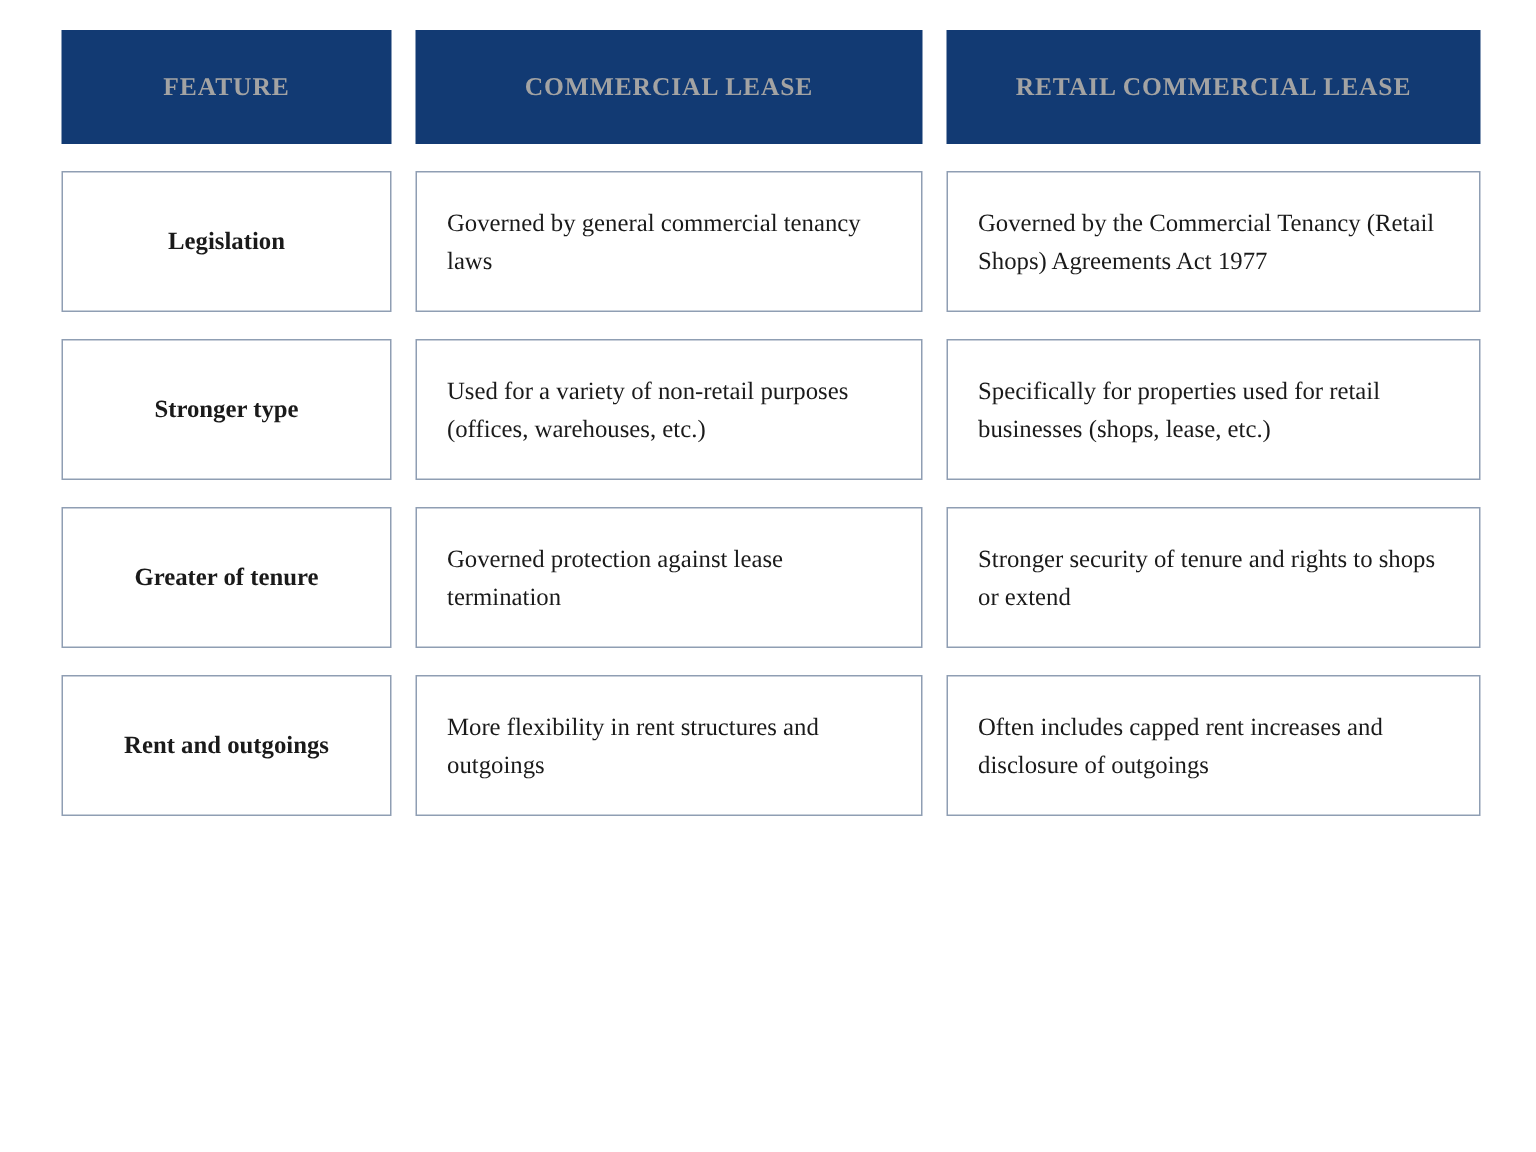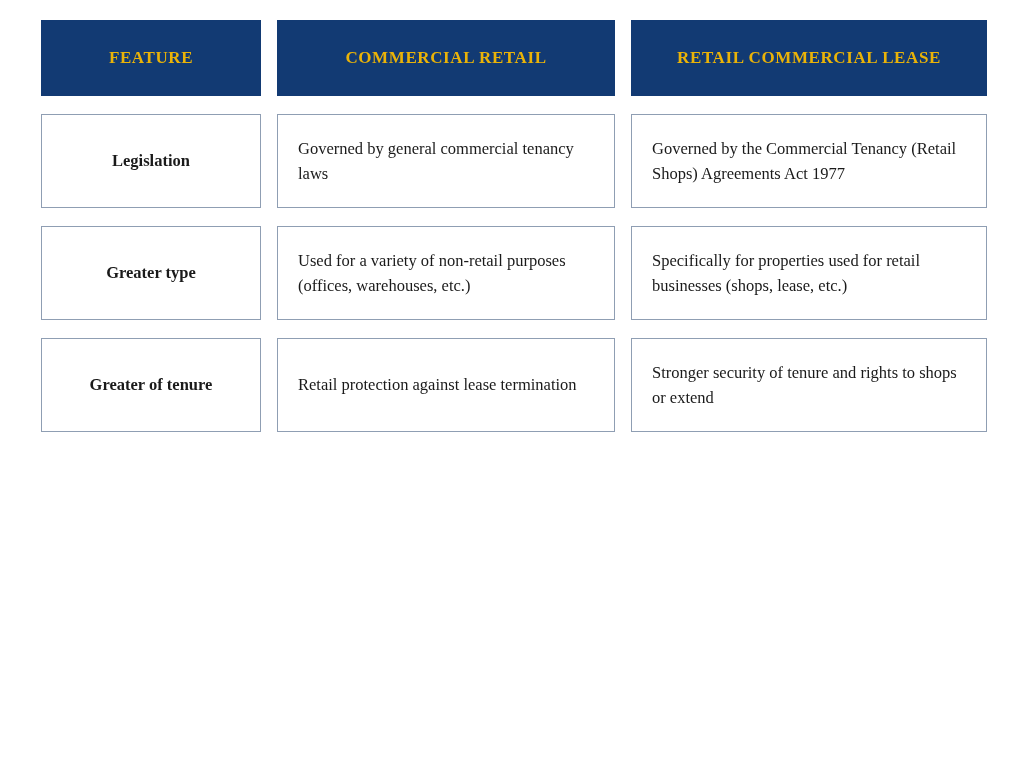--- a/index.html
+++ b/index.html
@@ -31,21 +31,21 @@
     table-layout: fixed;
   }
 
   
   col.c-feature { width: 220px; }
   col.c-commercial { width: 338px; }
   col.c-retail { width: 356px; }
 
   th.header-cell {
     background: #123a73;
-    color: #eab308;
+    color: #a3a3a3;
     font-family: "Liberation Serif", "DejaVu Serif", serif;
     font-weight: bold;
     font-size: 17px;
     letter-spacing: 0.6px;
     text-align: center;
     vertical-align: middle;
     height: 76px;
     padding: 0 6px;
     border: none;
     box-sizing: border-box;
@@ -88,53 +88,64 @@
 <div id="table-wrap">
   <table class="comparison-table">
     <colgroup>
       <col class="c-feature">
       <col class="c-commercial">
       <col class="c-retail">
     </colgroup>
     <thead>
       <tr>
         <th class="header-cell">FEATURE</th>
-        <th class="header-cell">COMMERCIAL RETAIL</th>
+        <th class="header-cell">COMMERCIAL LEASE</th>
         <th class="header-cell">RETAIL COMMERCIAL LEASE</th>
       </tr>
     </thead>
     <tbody>
       <tr>
         <td class="cell feature-cell">
             <span class="cell-text">Legislation</span>
           </td>
         <td class="cell value-cell">
             <span class="cell-text">Governed by general commercial tenancy laws</span>
           </td>
         <td class="cell value-cell">
             <span class="cell-text">Governed by the Commercial Tenancy (Retail Shops) Agreements Act 1977</span>
           </td>
       </tr>
       <tr>
         <td class="cell feature-cell">
-            <span class="cell-text">Greater type</span>
+            <span class="cell-text">Stronger type</span>
           </td>
         <td class="cell value-cell">
             <span class="cell-text">Used for a variety of non-retail purposes (offices, warehouses, etc.)</span>
           </td>
         <td class="cell value-cell">
             <span class="cell-text">Specifically for properties used for retail businesses (shops, lease, etc.)</span>
           </td>
       </tr>
       <tr>
         <td class="cell feature-cell">
             <span class="cell-text">Greater of tenure</span>
           </td>
         <td class="cell value-cell">
-            <span class="cell-text">Retail protection against lease termination</span>
+            <span class="cell-text">Governed protection against lease termination</span>
           </td>
         <td class="cell value-cell">
             <span class="cell-text">Stronger security of tenure and rights to shops or extend</span>
+          </td>
+      </tr>
+      <tr>
+        <td class="cell feature-cell">
+            <span class="cell-text">Rent and outgoings</span>
+          </td>
+        <td class="cell value-cell">
+            <span class="cell-text">More flexibility in rent structures and outgoings</span>
+          </td>
+        <td class="cell value-cell">
+            <span class="cell-text">Often includes capped rent increases and disclosure of outgoings</span>
           </td>
       </tr>
     </tbody>
   </table>
 </div>
 
 </body></html>

